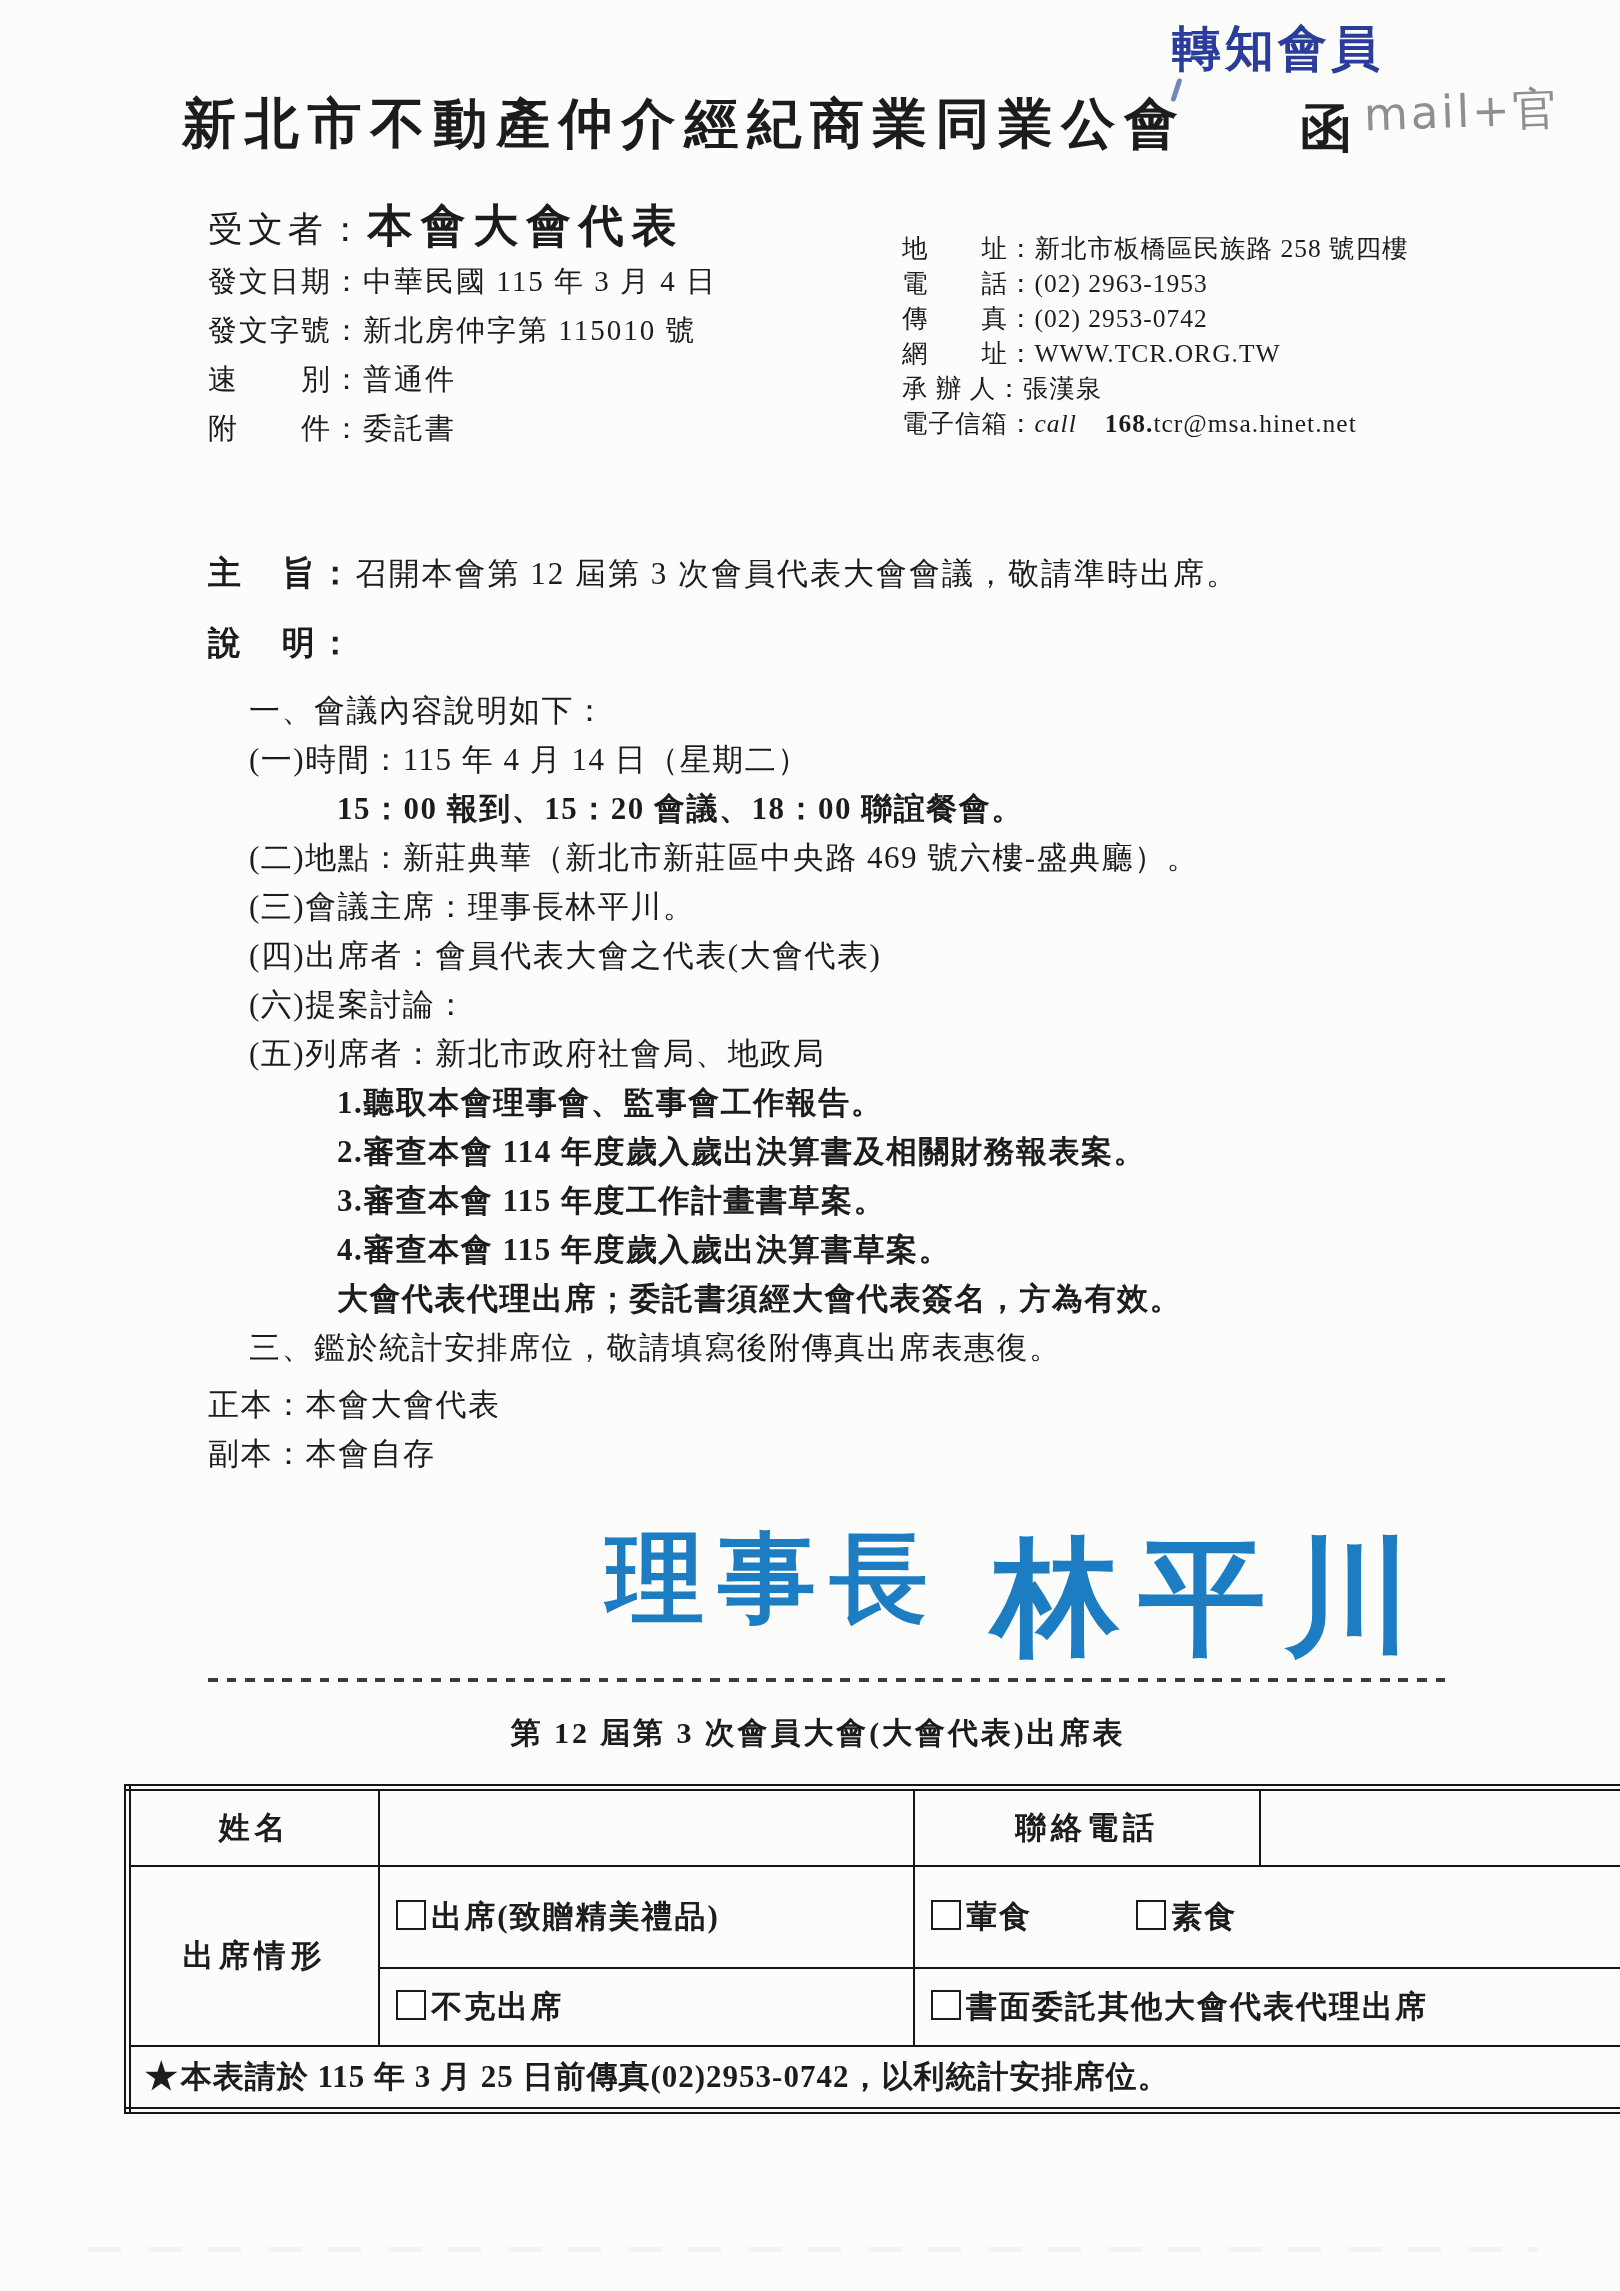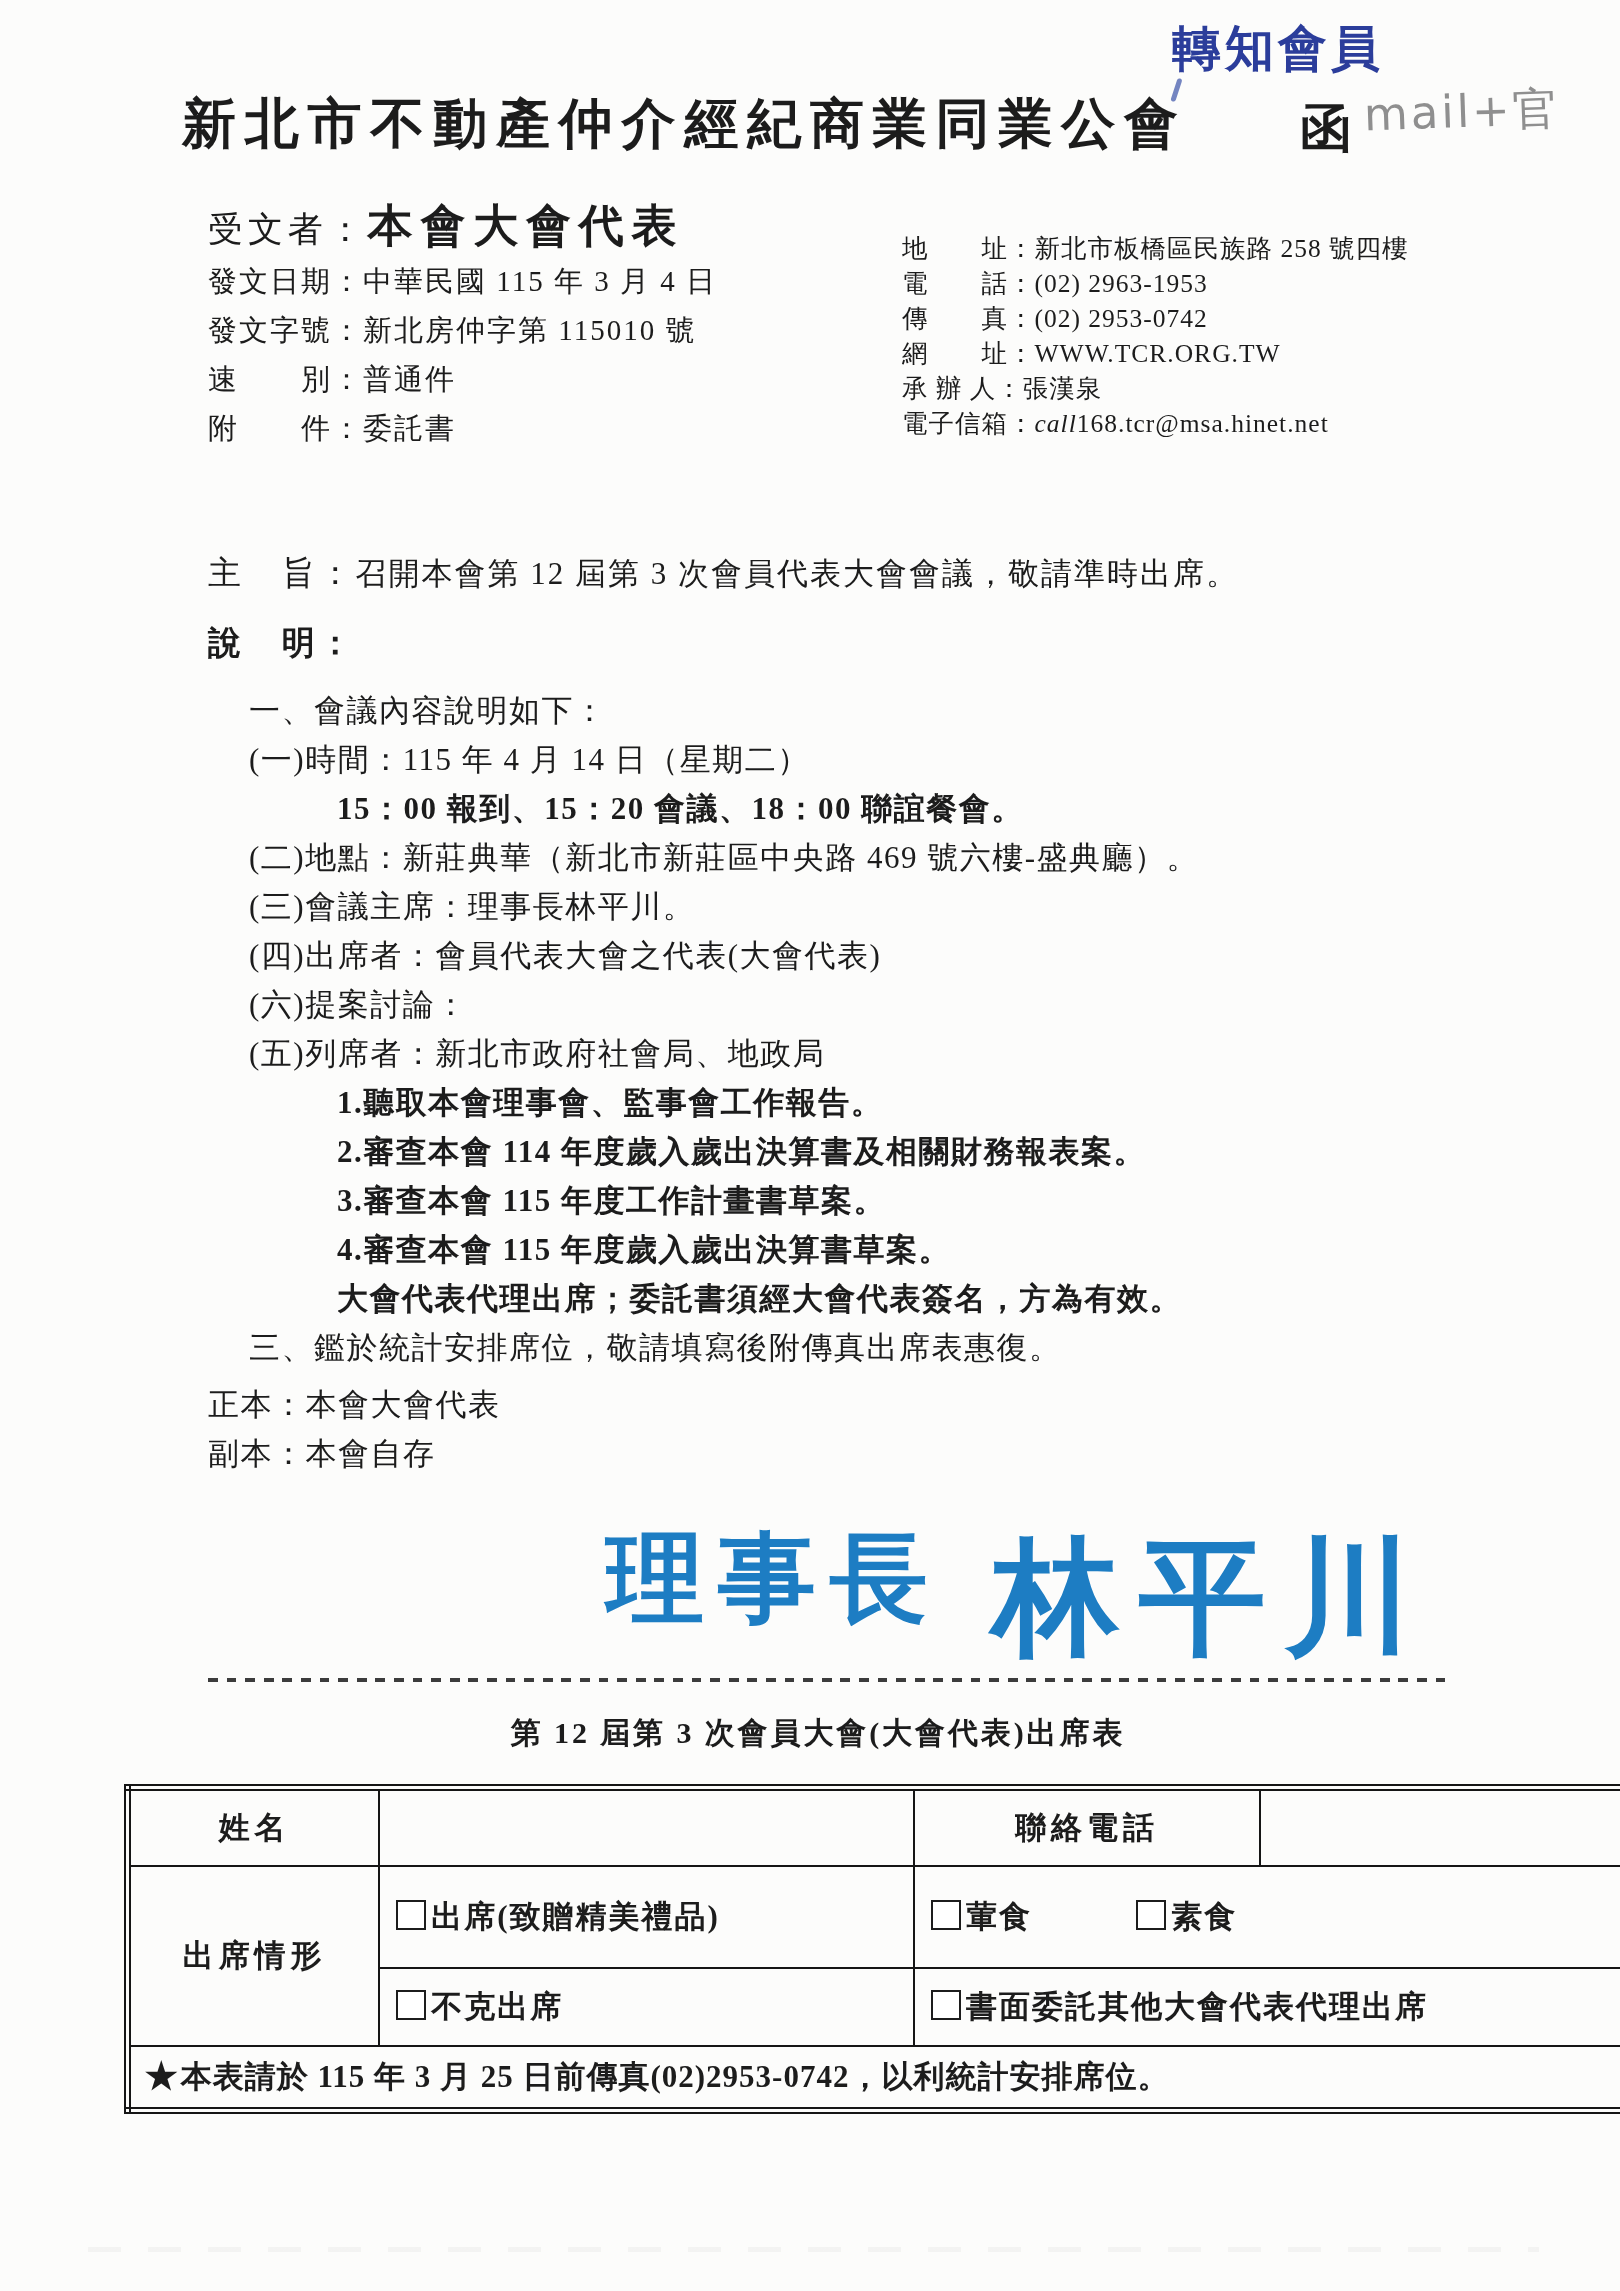--- a/index.html
+++ b/index.html
@@ -33,24 +33,24 @@
     font-size:45px; color:#8f8f8f; letter-spacing:2.9px;
     font-family:"DejaVu Sans",sans-serif; transform:rotate(-2deg);
   }
   
   .recipient { position:absolute; left:208px; top:196px; display:flex; align-items:baseline; white-space:nowrap; }
   .recipient .label { font-size:35px; letter-spacing:4.9px; }
   .recipient .value { font-size:45px; font-weight:bold; letter-spacing:7.8px; }
   .meta-left { position:absolute; left:208px; top:257px; font-size:29px; line-height:49px; letter-spacing:2px; white-space:nowrap; }
   .meta-right { position:absolute; left:902px; top:231px; font-size:25.5px; line-height:35px; letter-spacing:1px; white-space:nowrap; }
   .meta-right .em-it { font-style:italic; }
-  .meta-right .em-b { font-weight:normal; }
+  .meta-right .em-b { font-weight:bold;margin-left:28px; }
   
   .subject { position:absolute; left:208px; top:551px; display:flex; align-items:baseline; white-space:nowrap; }
-  .subject .label { font-size:33px; font-weight:normal; letter-spacing:3.9px; }
+  .subject .label { font-size:33px; font-weight:bold; letter-spacing:3.9px; }
   .subject .text { font-size:31px; letter-spacing:2px; }
   .explain-label { position:absolute; left:208px; top:621px; font-size:33px; font-weight:bold; letter-spacing:3.9px; }
   .body-lines { position:absolute; left:208px; top:686px; font-size:31px; line-height:49px; letter-spacing:1.5px; white-space:nowrap; }
   .ind1 { padding-left:41px; }
   .ind2 { padding-left:129px;font-weight:bold; }
   .copyline { padding-left:0; }
   .copy-first { margin-top:7.8px; }
   
   .signature {
     position:absolute; left:606px; top:1514px;

